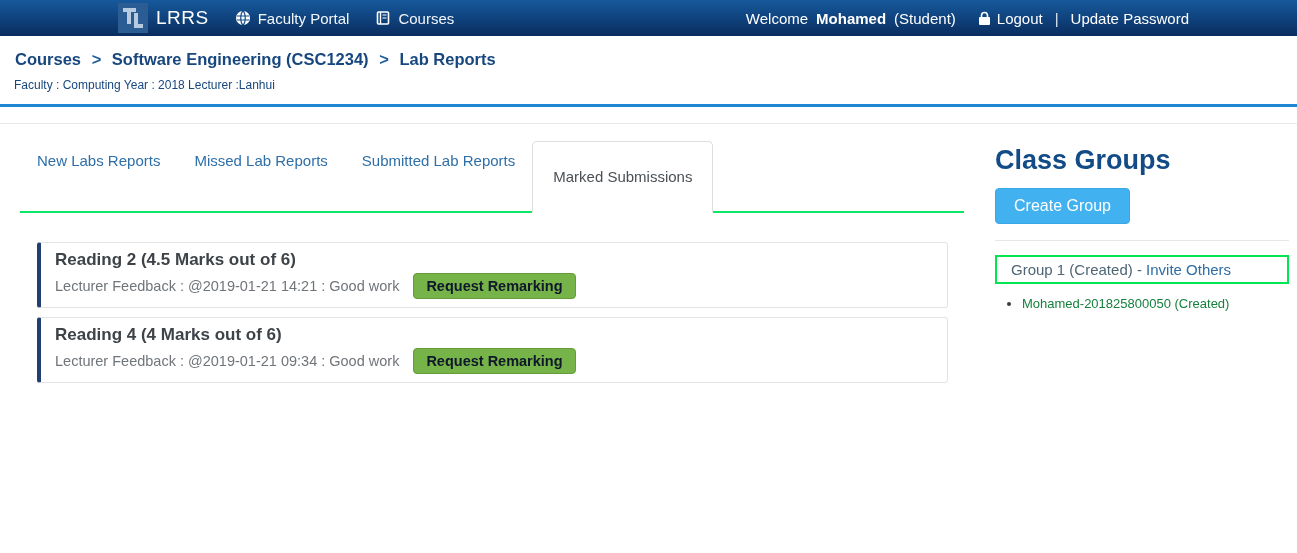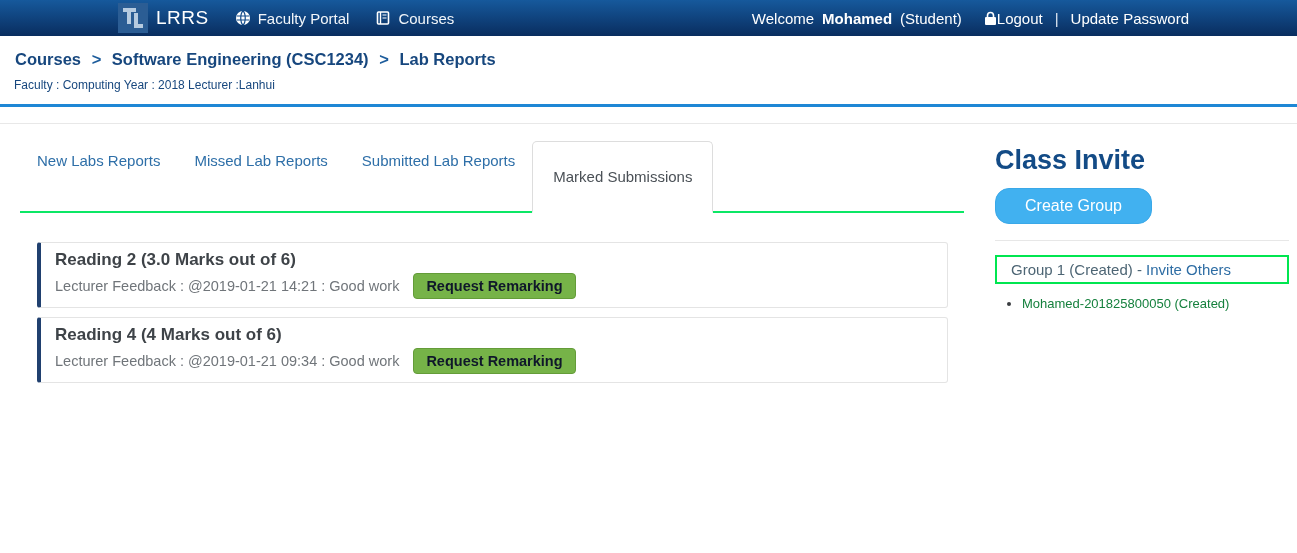--- a/index.html
+++ b/index.html
@@ -11,21 +11,21 @@
             display:flex; align-items:center; justify-content:space-between;
             padding:0 108px 0 118px; color:#fff; }
   .nav-left, .nav-right { display:flex; align-items:center; }
   .logo-box { width:30px; height:30px; background:#2b5d94; display:flex;
               align-items:center; justify-content:center; margin-right:8px; }
   .brand { font-size:19px; color:#fff; letter-spacing:.5px; margin-right:26px; cursor:pointer; }
   .nav-item { display:flex; align-items:center; gap:7px; font-size:15px;
               color:#f2f6fa; margin-right:26px; cursor:pointer; }
   .nav-right { font-size:15px; gap:8px; }
   .welcome-user { font-weight:bold; }
-  .nav-link { display:flex; align-items:center; gap:0; cursor:pointer; }
+  .nav-link { display:flex; align-items:center; gap:6px; cursor:pointer; }
   .nav-sep { margin:0 4px; color:#dfe8f2; }
 
   
   .page-header { background:#fff; padding:14px 14px 12px 14px;
                  border-bottom:3px solid #1e87d5; }
   .breadcrumb { font-size:16.5px; font-weight:bold; color:#17477e; margin-left:1px; }
   .breadcrumb .crumb { cursor:pointer; }
   .breadcrumb .sep { margin:0 6px; color:#1e5d9c; }
   .course-meta { font-size:12px; font-weight:normal; color:#17477e; margin-top:9px; }
   .header-shadow { height:17px; border-bottom:1px solid #e8e8e8; }
@@ -47,22 +47,22 @@
           padding:6px 12px 4px 14px; margin-bottom:9px; background:#fff; }
   .card-title { font-size:17px; font-weight:bold; color:#3e4348; line-height:22px; }
   .card-row { display:flex; align-items:center; margin-top:2px; padding-bottom:4px; }
   .card-feedback { font-size:14.5px; color:#70757a; }
   .remark-btn { margin-left:14px; background:#76b348; border:1px solid #649c39; border-radius:4px;
                 color:#0f172a; font-weight:bold; font-size:14.5px; padding:4px 12px;
                 font-family:"Liberation Sans", sans-serif; cursor:pointer; }
 
   
   .side-title { font-size:27px; font-weight:bold; color:#134b86; margin-top:21px; }
-  .create-btn { margin-top:12px; background:#41b1f0; border:1px solid #3aa8e8; border-radius:14px;
-                color:#fff; font-size:16px; padding:8px 29px;
+  .create-btn { margin-top:12px; background:#41b1f0; border:1px solid #3aa8e8; border-radius:4px;
+                color:#fff; font-size:16px; padding:8px 18px;
                 font-family:"Liberation Sans", sans-serif; cursor:pointer; }
   .side-hr { border:none; border-top:1px solid #e7e7e7; margin-top:16px; }
   .group-box { margin-top:14px; border:2px solid #00e650; padding:4px 14px;
                font-size:15px; white-space:nowrap; overflow:hidden; }
   .group-name { color:#4d6574; }
   .invite-link { color:#2e6da4; cursor:pointer; }
   .member-list { margin-top:12px; padding-left:27px; }
   .member-list li { font-size:13px; color:#15803d; line-height:16px; }
   .member-list li::marker { color:#3a3d40; }
 </style>
@@ -132,38 +132,38 @@
   <div class="main-col">
     <div class="tabbar">
       <span class="tab">New Labs Reports</span>
       <span class="tab">Missed Lab Reports</span>
       <span class="tab">Submitted Lab Reports</span>
       <span class="tab active">Marked Submissions</span>
     </div>
 
     <div class="cards">
       <div class="card">
-        <div class="card-title">Reading 2 (3.0 Marks out of 6)</div>
+        <div class="card-title">Reading 2 (4.5 Marks out of 6)</div>
         <div class="card-row">
           <span class="card-feedback">Lecturer Feedback : @2019-01-21 14:21 : Good work</span>
           <button class="remark-btn">Request Remarking</button>
         </div>
       </div>
       <div class="card">
         <div class="card-title">Reading 4 (4 Marks out of 6)</div>
         <div class="card-row">
           <span class="card-feedback">Lecturer Feedback : @2019-01-21 09:34 : Good work</span>
           <button class="remark-btn">Request Remarking</button>
         </div>
       </div>
     </div>
   </div>
 
   <div class="side-col">
-    <div class="side-title">Class Invite</div>
+    <div class="side-title">Class Groups</div>
     <button class="create-btn">Create Group</button>
     <hr class="side-hr">
     <div class="group-box">
       <span class="group-name">Group 1 (Created) - </span><span class="invite-link">Invite Others</span>
     </div>
     <ul class="member-list">
       <li>Mohamed-201825800050 (Created)</li>
     </ul>
   </div>
 

